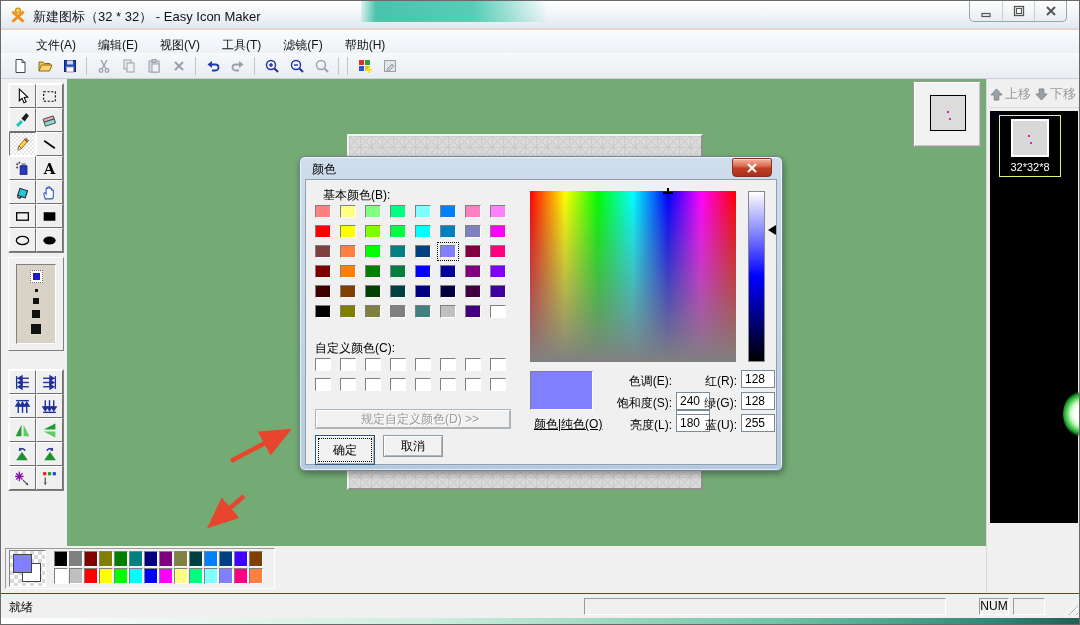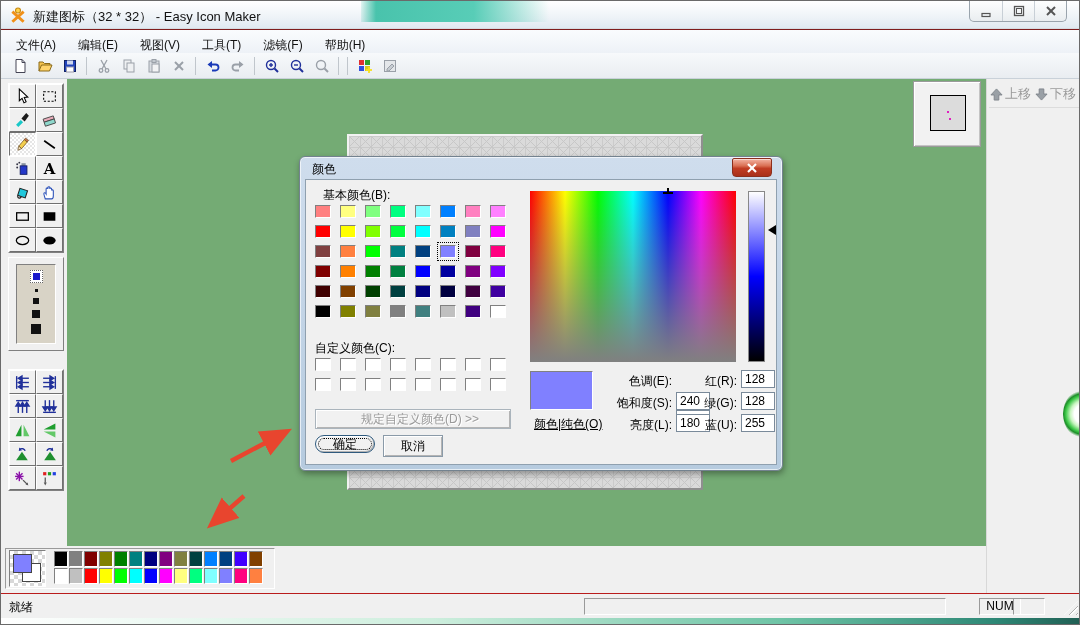--- a/index.html
+++ b/index.html
@@ -1,37 +1,37 @@
 <!DOCTYPE html>
 <html><head>
 <meta charset="utf-8">
 <style>
   * { box-sizing: border-box; margin: 0; padding: 0; }
   body { font-family: "Liberation Sans", sans-serif; background:#fff; }
-  .window { position:relative; width:1080px; height:625px; background:#7f1d1d;
+  .window { position:relative; width:1080px; height:625px; background:#fde047;
             border:1px solid #6a6a6a; overflow:hidden; }
 
   
   .titlebar { position:absolute; left:0; top:0; width:100%; height:28px;
               background:linear-gradient(#ffffff,#eef3f7 60%,#e0e9f1); border-bottom:1px solid #d5dce2; }
   .glass-tint { position:absolute; left:360px; top:0; width:188px; height:21px;
                 background:linear-gradient(to right, rgba(73,195,172,.15), #49c3ac 8%, #58cdb7 60%, rgba(88,205,183,0)); }
   .app-icon { position:absolute; left:8px; top:5px; width:18px; height:18px; }
   .title-text { position:absolute; left:32px; top:7px; font-size:13px; color:#111; white-space:nowrap; }
   .win-buttons { position:absolute; top:0; right:12px; display:flex;
                  border:1px solid #9aa4ad; border-top:none; border-radius:0 0 5px 5px;
                  overflow:hidden; background:linear-gradient(#fdfefe,#e9edf0); }
   .win-btn { width:32px; height:20px; display:flex; align-items:center; justify-content:center;
              border-left:1px solid #c8cfd6; }
   .win-btn:first-child { border-left:none; }
 
   
   .menubar { position:absolute; top:29px; left:0; width:100%; height:32px;
              background:linear-gradient(#fafcfe,#e9eef4); border-bottom:1px solid #ccd4dc;
-             display:flex; align-items:center; padding-left:4px; font-size:12px; color:#111; }
+             display:flex; align-items:center; padding-left:24px; font-size:12px; color:#111; }
   .menu-item { padding:0 11px; line-height:21px; }
 
   
   .toolbar { position:absolute; top:52px; left:0; width:100%; height:26px;
              background:linear-gradient(#f7f9fb,#e9edf1); border-bottom:1px solid #c9d1d9;
              display:flex; align-items:center; padding-left:6px; }
   .tb-btn { width:25px; height:22px; display:flex; align-items:center; justify-content:center; }
   .tb-sep { width:1px; height:18px; background:#c0c6cc; margin:0 4px; }
   .combo { width:240px; height:20px; background:#fff; border:1px solid #8a98a6;
            display:flex; align-items:center; font-size:13px; font-weight:bold;
@@ -615,21 +615,21 @@
             <div class="swatch" style="background: rgb(255, 255, 255);"></div>
             <div class="swatch" style="background: rgb(255, 255, 255);"></div>
             <div class="swatch" style="background: rgb(255, 255, 255);"></div>
             <div class="swatch" style="background: rgb(255, 255, 255);"></div>
             <div class="swatch" style="background: rgb(255, 255, 255);"></div>
             <div class="swatch" style="background: rgb(255, 255, 255);"></div>
             <div class="swatch" style="background: rgb(255, 255, 255);"></div>
           </div>
 
         <div class="btn disabled" style="left:9px; top:229px; width:196px; height:20px;padding-left:14px;">规定自定义颜色(D) &gt;&gt;</div>
-        <div class="btn default-btn" style="left:9px; top:255px; width:60px; height:18px;border-radius:11px;">确定</div>
+        <div class="btn default-btn" style="left:9px; top:255px; width:60px; height:30px;">确定</div>
         <div class="btn" style="left:77px; top:255px; width:60px; height:22px;">取消</div>
 
         <div class="rainbow"></div>
         <svg class="hue-marker" width="14" height="14" viewBox="0 0 14 14">
             <g stroke="#000" stroke-width="2">
               <line x1="7" y1="0" x2="7" y2="6"></line>
               <line x1="2" y1="5" x2="12" y2="5"></line>
             </g>
           </svg>
         <div class="lumbar"></div>
@@ -676,20 +676,29 @@
         <span>上移</span>
       </div>
       <div class="rp-btn">
         <svg width="13" height="13" viewBox="0 0 14 14">
             <polygon points="7,13 1,6.5 4.5,6.5 4.5,1 9.5,1 9.5,6.5 13,6.5" fill="#9aa0a6" stroke="#7e848a"></polygon>
           </svg>
         <span>下移</span>
       </div>
     </div>
     <div class="rp-sep"></div>
+    <div class="rp-list">
+      <div class="thumb">
+        <div class="thumb-icon">
+          <div class="dot" style="left:15px; top:14px;"></div>
+          <div class="dot" style="left:17px; top:21px;"></div>
+        </div>
+        <div class="thumb-label">32*32*8</div>
+      </div>
+    </div>
   </div>
 
   <div class="palette-strip">
     <div class="palette-panel">
       <div class="fgbg">
         <div class="bg-chip" style="background: rgb(255, 255, 255);"></div>
         <div class="fg-chip" style="background: rgb(128, 128, 255);"></div>
       </div>
       <div class="palette-grid">
           <div class="p-swatch" style="background: rgb(0, 0, 0);"></div>
@@ -720,19 +729,19 @@
           <div class="p-swatch" style="background: rgb(128, 128, 255);"></div>
           <div class="p-swatch" style="background: rgb(255, 0, 128);"></div>
           <div class="p-swatch" style="background: rgb(255, 128, 64);"></div>
         </div>
     </div>
   </div>
 
   <div class="statusbar">
     <span class="status-text">就绪</span>
     <div class="status-panel" style="left:583px; width:362px;"></div>
-    <div class="status-panel" style="left:978px; width:42px;">NUM</div>
+    <div class="status-panel" style="left:978px; width:30px;">NUM</div>
     <div class="status-panel" style="left:1012px; width:32px;"></div>
   </div>
   <div class="grip"></div>
   <div class="bottom-glass"></div>
   <div class="desktop-widget"></div>
 </div>
 
 </body></html>

